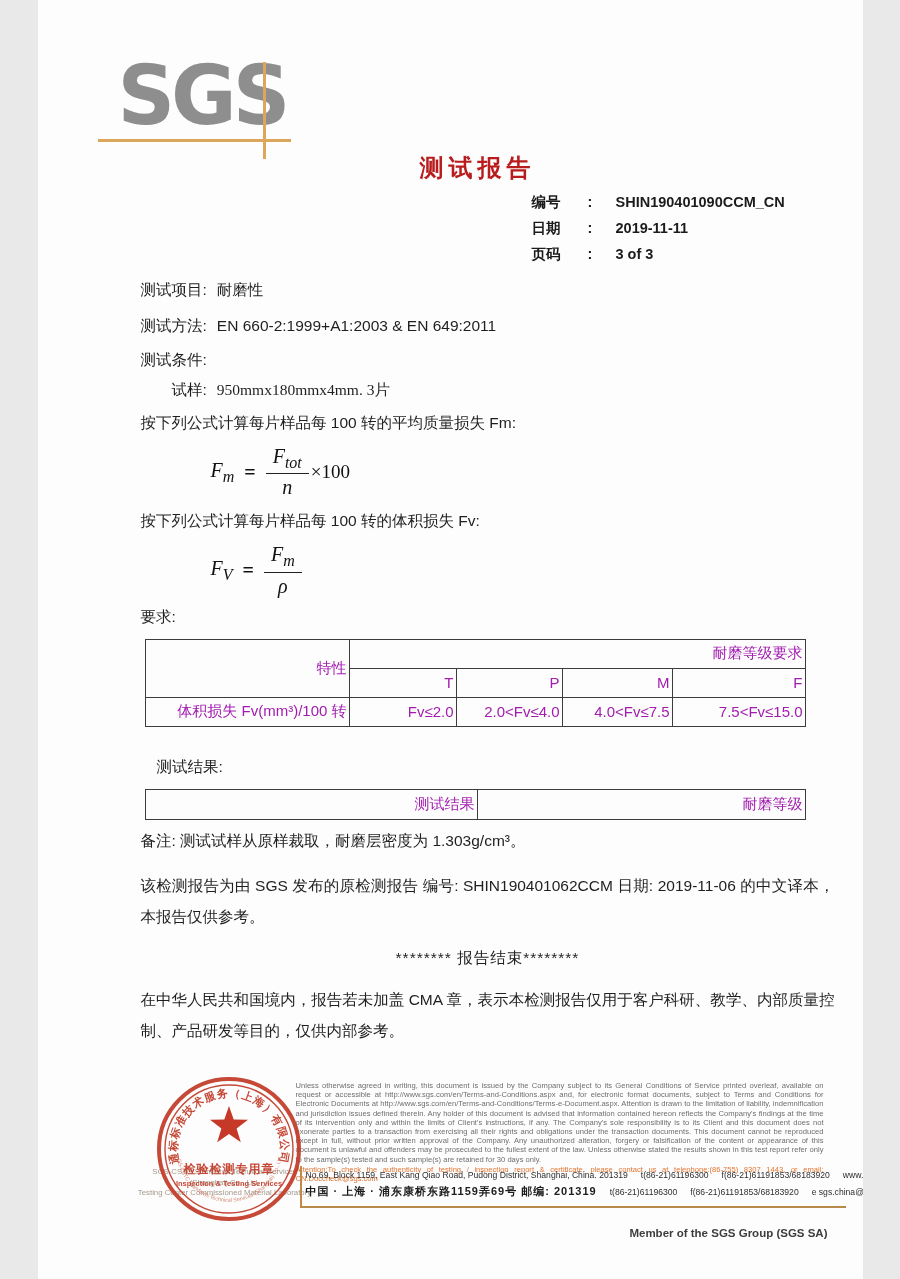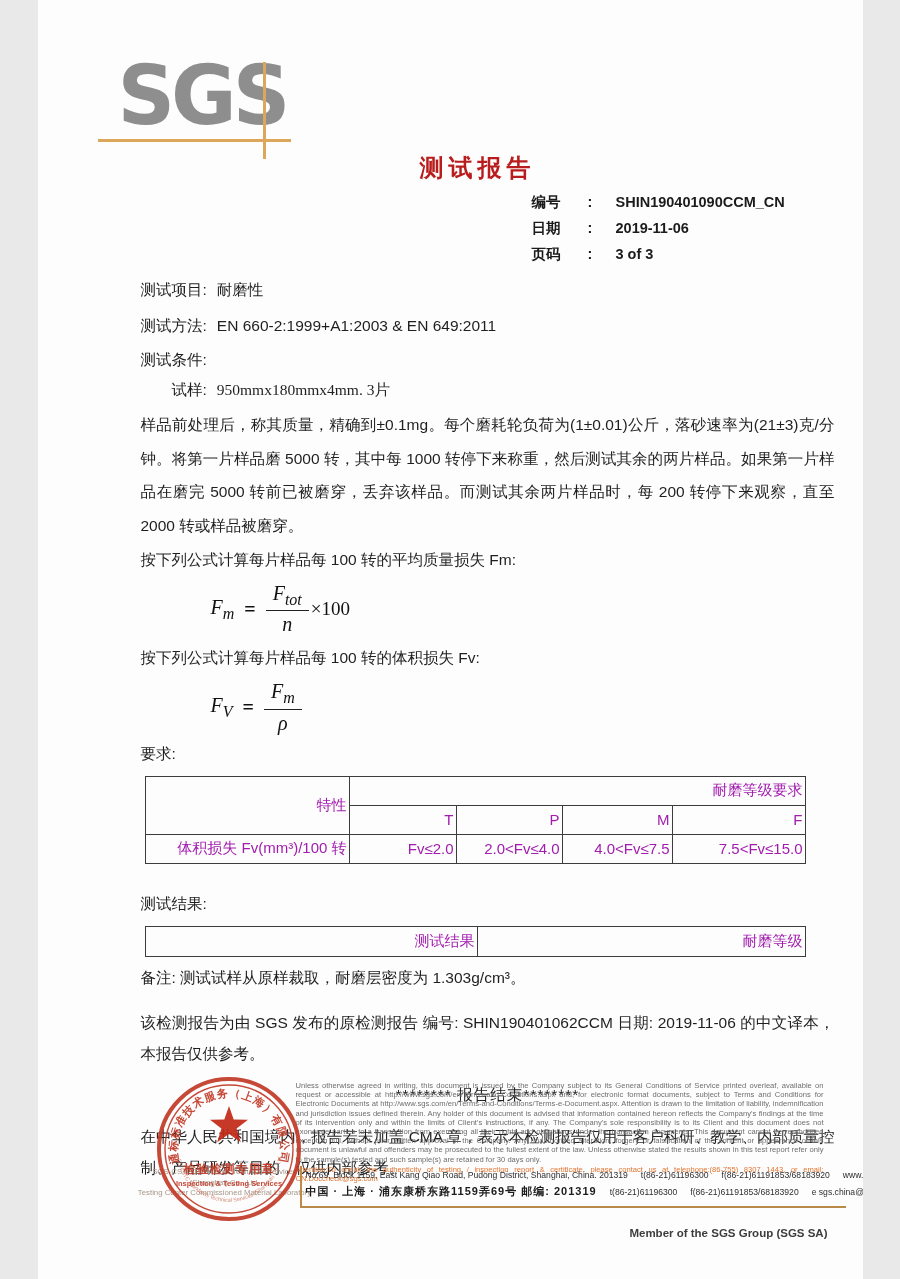--- a/index.html
+++ b/index.html
@@ -45,21 +45,21 @@
   .frac { display:inline-flex; flex-direction:column; align-items:center; }
   .frac .num { display:block; border-bottom:1.6px solid #222; padding:0 7px 1px 7px; line-height:1.15; }
   .frac .den { display:block; line-height:1.2; padding-top:1px; }
   .f-tail { font-style:normal; margin-left:2px; font-size:19px; }
   .r-req { margin-top:9px; margin-bottom:1px; }
   table { border-collapse:collapse; table-layout:fixed; font-size:15px; color:#a21caf; text-align:right; }
   .req-table { width:660px; margin:11px 0 0 4px; }
   .req-table td { border:1.6px solid #3c3c3c; height:29px; padding:0 2px; }
   .res-table { width:660px; margin:11px 0 0 4px; }
   .res-table td { border:1.6px solid #3c3c3c; height:30px; padding:0 2px; }
-  .r-results { margin-top:30px; }
+  .r-results { margin-top:30px;margin-left:16px; }
   .remark { margin-top:6px; line-height:30px; }
   .trans { margin-top:14px; line-height:31.5px; text-align:justify; }
   .endline { margin-top:10px; text-align:center; line-height:30px; letter-spacing:1px; }
   .cma { margin-top:11px; line-height:31.5px; text-align:justify; }
   
   .legal {
     position:absolute; left:258px; top:1081px; width:528px;
     font-size:7.6px; line-height:9.2px; color:#6e6e6e; text-align:justify;
   }
   .attention { color:#e2742f; margin-top:1px; }
@@ -90,21 +90,21 @@
 
   <div class="meta">
     <div class="meta-row">
       <span class="meta-label">编号</span>
       <span class="meta-colon">:</span>
       <span class="meta-value">SHIN190401090CCM_CN</span>
     </div>
     <div class="meta-row">
       <span class="meta-label">日期</span>
       <span class="meta-colon">:</span>
-      <span class="meta-value">2019-11-06</span>
+      <span class="meta-value">2019-11-11</span>
     </div>
     <div class="meta-row">
       <span class="meta-label">页码</span>
       <span class="meta-colon">:</span>
       <span class="meta-value">3 of 3</span>
     </div>
   </div>
 
   <div class="main">
 
@@ -120,21 +120,20 @@
 
     <div class="row r-cond">
       <span class="lbl">测试条件:</span>
     </div>
 
     <div class="row r-sample">
       <span class="lbl">试样:</span>
       <span class="val">950mmx180mmx4mm. 3片</span>
     </div>
 
-    <div class="para">样品前处理后，称其质量，精确到±0.1mg。每个磨耗轮负荷为(1±0.01)公斤，落砂速率为(21±3)克/分钟。将第一片样品磨 5000 转，其中每 1000 转停下来称重，然后测试其余的两片样品。如果第一片样品在磨完 5000 转前已被磨穿，丢弃该样品。而测试其余两片样品时，每 200 转停下来观察，直至 2000 转或样品被磨穿。</div>
 
     <div class="f-intro">按下列公式计算每片样品每 100 转的平均质量损失 Fm:</div>
 
     <div class="formula">
       <span><span>F</span><sub>m</sub></span>
       <span class="f-eq">=</span>
       <span class="frac">
         <span class="num"><span>F</span><sub>tot</sub></span>
         <span class="den">n</span>
       </span>

